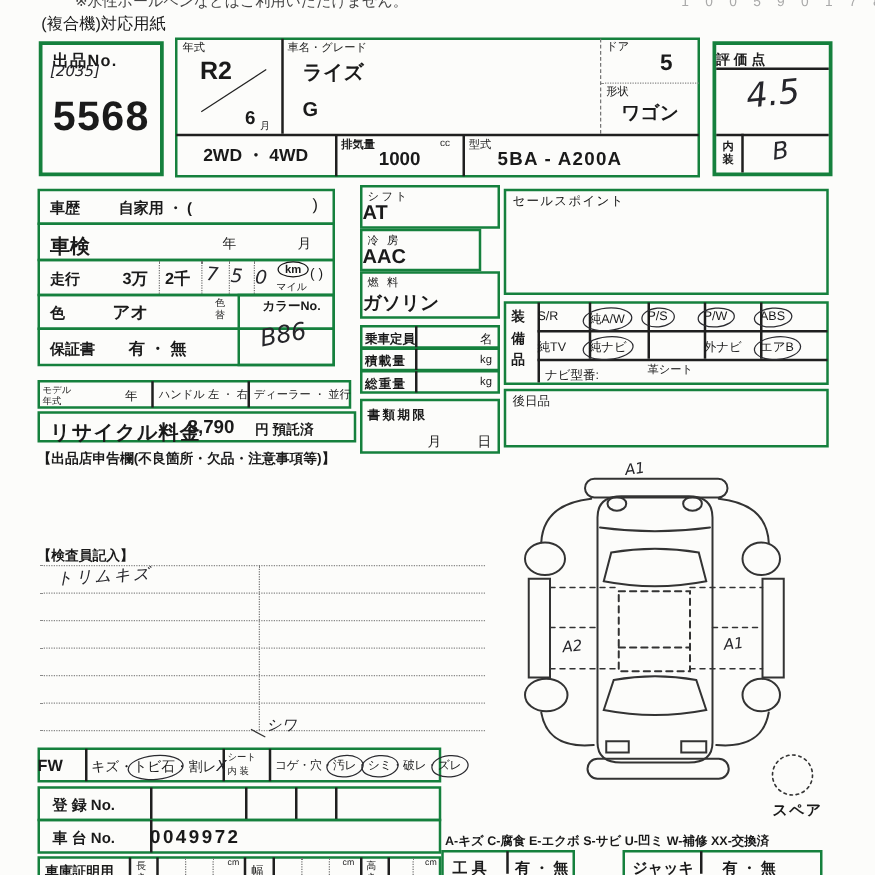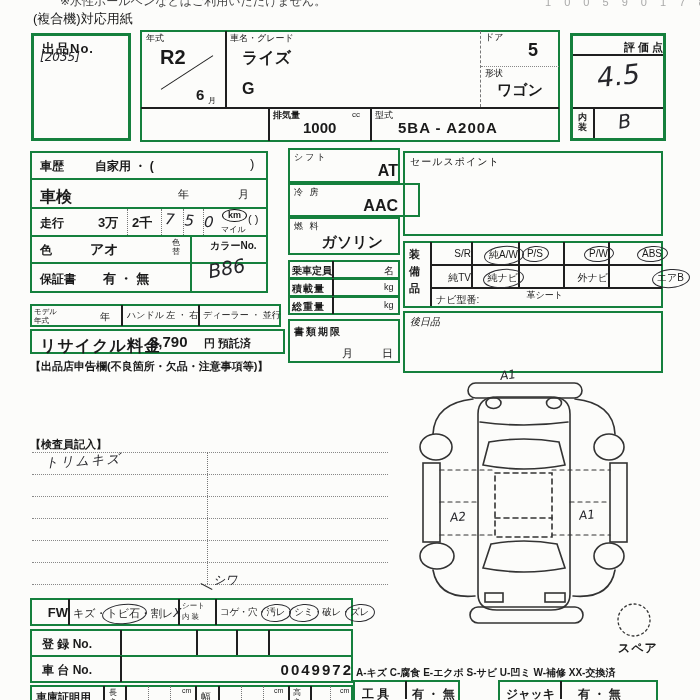--- a/index.html
+++ b/index.html
@@ -4,21 +4,21 @@
 <style>
   html,body{margin:0;padding:0;background:#e8e8e4;}
   .sheet{position:relative;width:700px;height:700px;overflow:hidden;background:#fcfcfa;
          font-family:"Liberation Sans","DejaVu Sans",sans-serif;color:#1a1a1a;}
   .abs{position:absolute;}
   .box{position:absolute;border:2px solid #15803d;box-sizing:border-box;background:transparent;}
   .thickbox{border-width:3px;}
   .lbl{font-size:9px;line-height:1;}
   .lbl10{font-size:10px;line-height:1;}
   .val{font-weight:bold;}
-  .ctr{text-align:right;}
+  .ctr{text-align:left;}
   .vline{position:absolute;width:0;border-left:2px solid #1f1f1f;}
   .vdot{position:absolute;width:0;border-left:1px dotted #777;}
   .hdot{position:absolute;height:0;border-top:1px dotted #888;}
   .hline{position:absolute;height:0;border-top:2px solid #1f1f1f;}
   .hw{font-family:"DejaVu Sans",sans-serif;font-style:italic;color:#26262b;}
   .marked{position:relative;display:inline-block;}
   .marked::after{content:"";position:absolute;left:-5px;right:-6px;top:-2px;bottom:-3px;
                  border:1.5px solid #2b2b30;border-radius:50%;transform:rotate(-5deg);}
   .kmoval{display:inline-block;border:1.5px solid #111;border-radius:50%;padding:1px 5px;
           font-size:9px;font-weight:bold;line-height:1;}
@@ -29,20 +29,21 @@
 
 <div class="sheet">
 
   <div class="abs" style="left:60px;top:-7px;font-size:12px;color:#444;white-space:nowrap;">※水性ボールペンなどはご利用いただけません。</div>
   <div class="abs" style="left:545px;top:-4px;font-size:11px;color:#a9a9a9;letter-spacing:5px;white-space:nowrap;">1 0 0 5 9 0 1 7 8</div>
   <div class="abs" style="left:33px;top:10px;font-size:13px;">(複合機)対応用紙</div>
 
   <div class="box thickbox" style="left:31px;top:33px;width:100px;height:108px;">
     <div class="abs" style="left:8px;top:4px;font-size:13px;font-weight:bold;letter-spacing:1px;">出品No.</div>
     <div class="abs hw" style="left:6px;top:14px;font-size:12px;">[2035]</div>
+    <div class="abs val" style="left:0;top:38px;width:94px;text-align:center;font-size:33px;letter-spacing:1px;">5568</div>
   </div>
 
   <div class="box" style="left:140px;top:30px;width:420px;height:112px;"></div>
   <div class="hline" style="left:141px;top:107px;width:418px;"></div>
   <div class="vline" style="left:225px;top:31px;height:76px;"></div>
   <div class="vdot" style="left:480px;top:31px;height:76px;border-left-style:dashed;"></div>
   <div class="hdot" style="left:481px;top:66px;width:78px;"></div>
   <div class="vline" style="left:268px;top:108px;height:33px;"></div>
   <div class="vline" style="left:370px;top:108px;height:33px;"></div>
 
@@ -54,20 +55,21 @@
 
   <div class="abs lbl" style="left:230px;top:34px;">車名・グレード</div>
   <div class="abs val" style="left:242px;top:48px;font-size:16px;">ライズ</div>
   <div class="abs val" style="left:242px;top:80px;font-size:16px;">G</div>
 
   <div class="abs lbl" style="left:485px;top:33px;">ドア</div>
   <div class="abs val" style="left:528px;top:40px;font-size:18px;">5</div>
   <div class="abs lbl" style="left:485px;top:69px;">形状</div>
   <div class="abs val" style="left:497px;top:81px;font-size:15px;">ワゴン</div>
 
+  <div class="abs val" style="left:141px;top:116px;width:127px;text-align:center;font-size:14px;">2WD ・ 4WD</div>
   <div class="abs lbl" style="left:273px;top:111px;font-weight:bold;">排気量</div>
   <div class="abs val" style="left:303px;top:119px;font-size:15px;">1000</div>
   <div class="abs" style="left:352px;top:110px;font-size:8px;">cc</div>
   <div class="abs lbl" style="left:375px;top:111px;">型式</div>
   <div class="abs val" style="left:398px;top:119px;font-size:15px;letter-spacing:1px;">5BA - A200A</div>
 
   <div class="box thickbox" style="left:570px;top:33px;width:96px;height:108px;">
     <div class="abs ctr" style="left:0;top:4px;width:90px;font-size:11px;font-weight:bold;">評 価 点</div>
     <div class="hline" style="left:0;top:18px;width:90px;"></div>
     <div class="abs hw" style="left:24px;top:24px;font-size:27px;transform:rotate(-6deg);">4.5</div>
@@ -126,21 +128,21 @@
   <div class="abs val" style="left:40px;top:336px;font-size:16px;letter-spacing:1px;">リサイクル料金</div>
   <div class="abs val" style="left:150px;top:333px;font-size:15px;">8,790</div>
   <div class="abs val" style="left:204px;top:336px;font-size:11px;">円 預託済</div>
 
   <div class="abs val" style="left:30px;top:359px;font-size:11px;">【出品店申告欄(不良箇所・欠品・注意事項等)】</div>
 
   <div class="box" style="left:288px;top:148px;width:112px;height:35px;">
     <div class="abs lbl" style="left:4px;top:3px;letter-spacing:2px;">シフト</div>
     <div class="abs val ctr" style="left:0;top:12px;width:108px;font-size:16px;">AT</div>
   </div>
-  <div class="box" style="left:288px;top:183px;width:132px;height:34px;">
+  <div class="box" style="left:288px;top:183px;width:97px;height:34px;">
     <div class="abs lbl" style="left:4px;top:3px;letter-spacing:2px;">冷 房</div>
     <div class="abs val ctr" style="left:0;top:12px;width:108px;font-size:16px;">AAC</div>
   </div>
   <div class="box" style="left:288px;top:217px;width:112px;height:38px;">
     <div class="abs lbl" style="left:4px;top:3px;letter-spacing:2px;">燃 料</div>
     <div class="abs val ctr" style="left:0;top:14px;width:93px;font-size:15px;">ガソリン</div>
   </div>
 
   <div class="box" style="left:288px;top:260px;width:112px;height:19px;"></div>
   <div class="abs val" style="left:292px;top:264px;font-size:10px;">乗車定員</div>
@@ -184,21 +186,21 @@
   <div class="abs ctr" style="left:608px;top:248px;width:54px;font-size:10px;"><span class="marked">ABS</span></div>
 
   <div class="abs ctr" style="left:430px;top:271px;width:41px;font-size:10px;"><span>純TV</span></div>
   <div class="abs ctr" style="left:471px;top:271px;width:47px;font-size:10px;"><span class="marked">純ナビ</span></div>
   <div class="abs ctr" style="left:518px;top:289px;width:45px;font-size:9px;"><span>革シート</span></div>
   <div class="abs ctr" style="left:563px;top:271px;width:45px;font-size:10px;"><span>外ナビ</span></div>
   <div class="abs ctr" style="left:608px;top:271px;width:76px;font-size:10px;"><span class="marked">エアB</span></div>
 
   <div class="abs" style="left:436px;top:293px;font-size:10px;">ナビ型番:</div>
 
-  <div class="box" style="left:403px;top:311px;width:260px;height:62px;font-style:italic;">
+  <div class="box" style="left:403px;top:311px;width:260px;height:47px;">
     <div class="abs lbl10" style="left:5px;top:4px;">後日品</div>
   </div>
 
   <div class="abs val" style="left:30px;top:437px;font-size:11px;">【検査員記入】</div>
   <div class="hdot" style="left:32px;top:452px;width:356px;"></div>
   <div class="hdot" style="left:32px;top:474px;width:356px;"></div>
   <div class="hdot" style="left:32px;top:496px;width:356px;"></div>
   <div class="hdot" style="left:32px;top:518px;width:356px;"></div>
   <div class="hdot" style="left:32px;top:540px;width:356px;"></div>
   <div class="hdot" style="left:32px;top:562px;width:356px;"></div>

